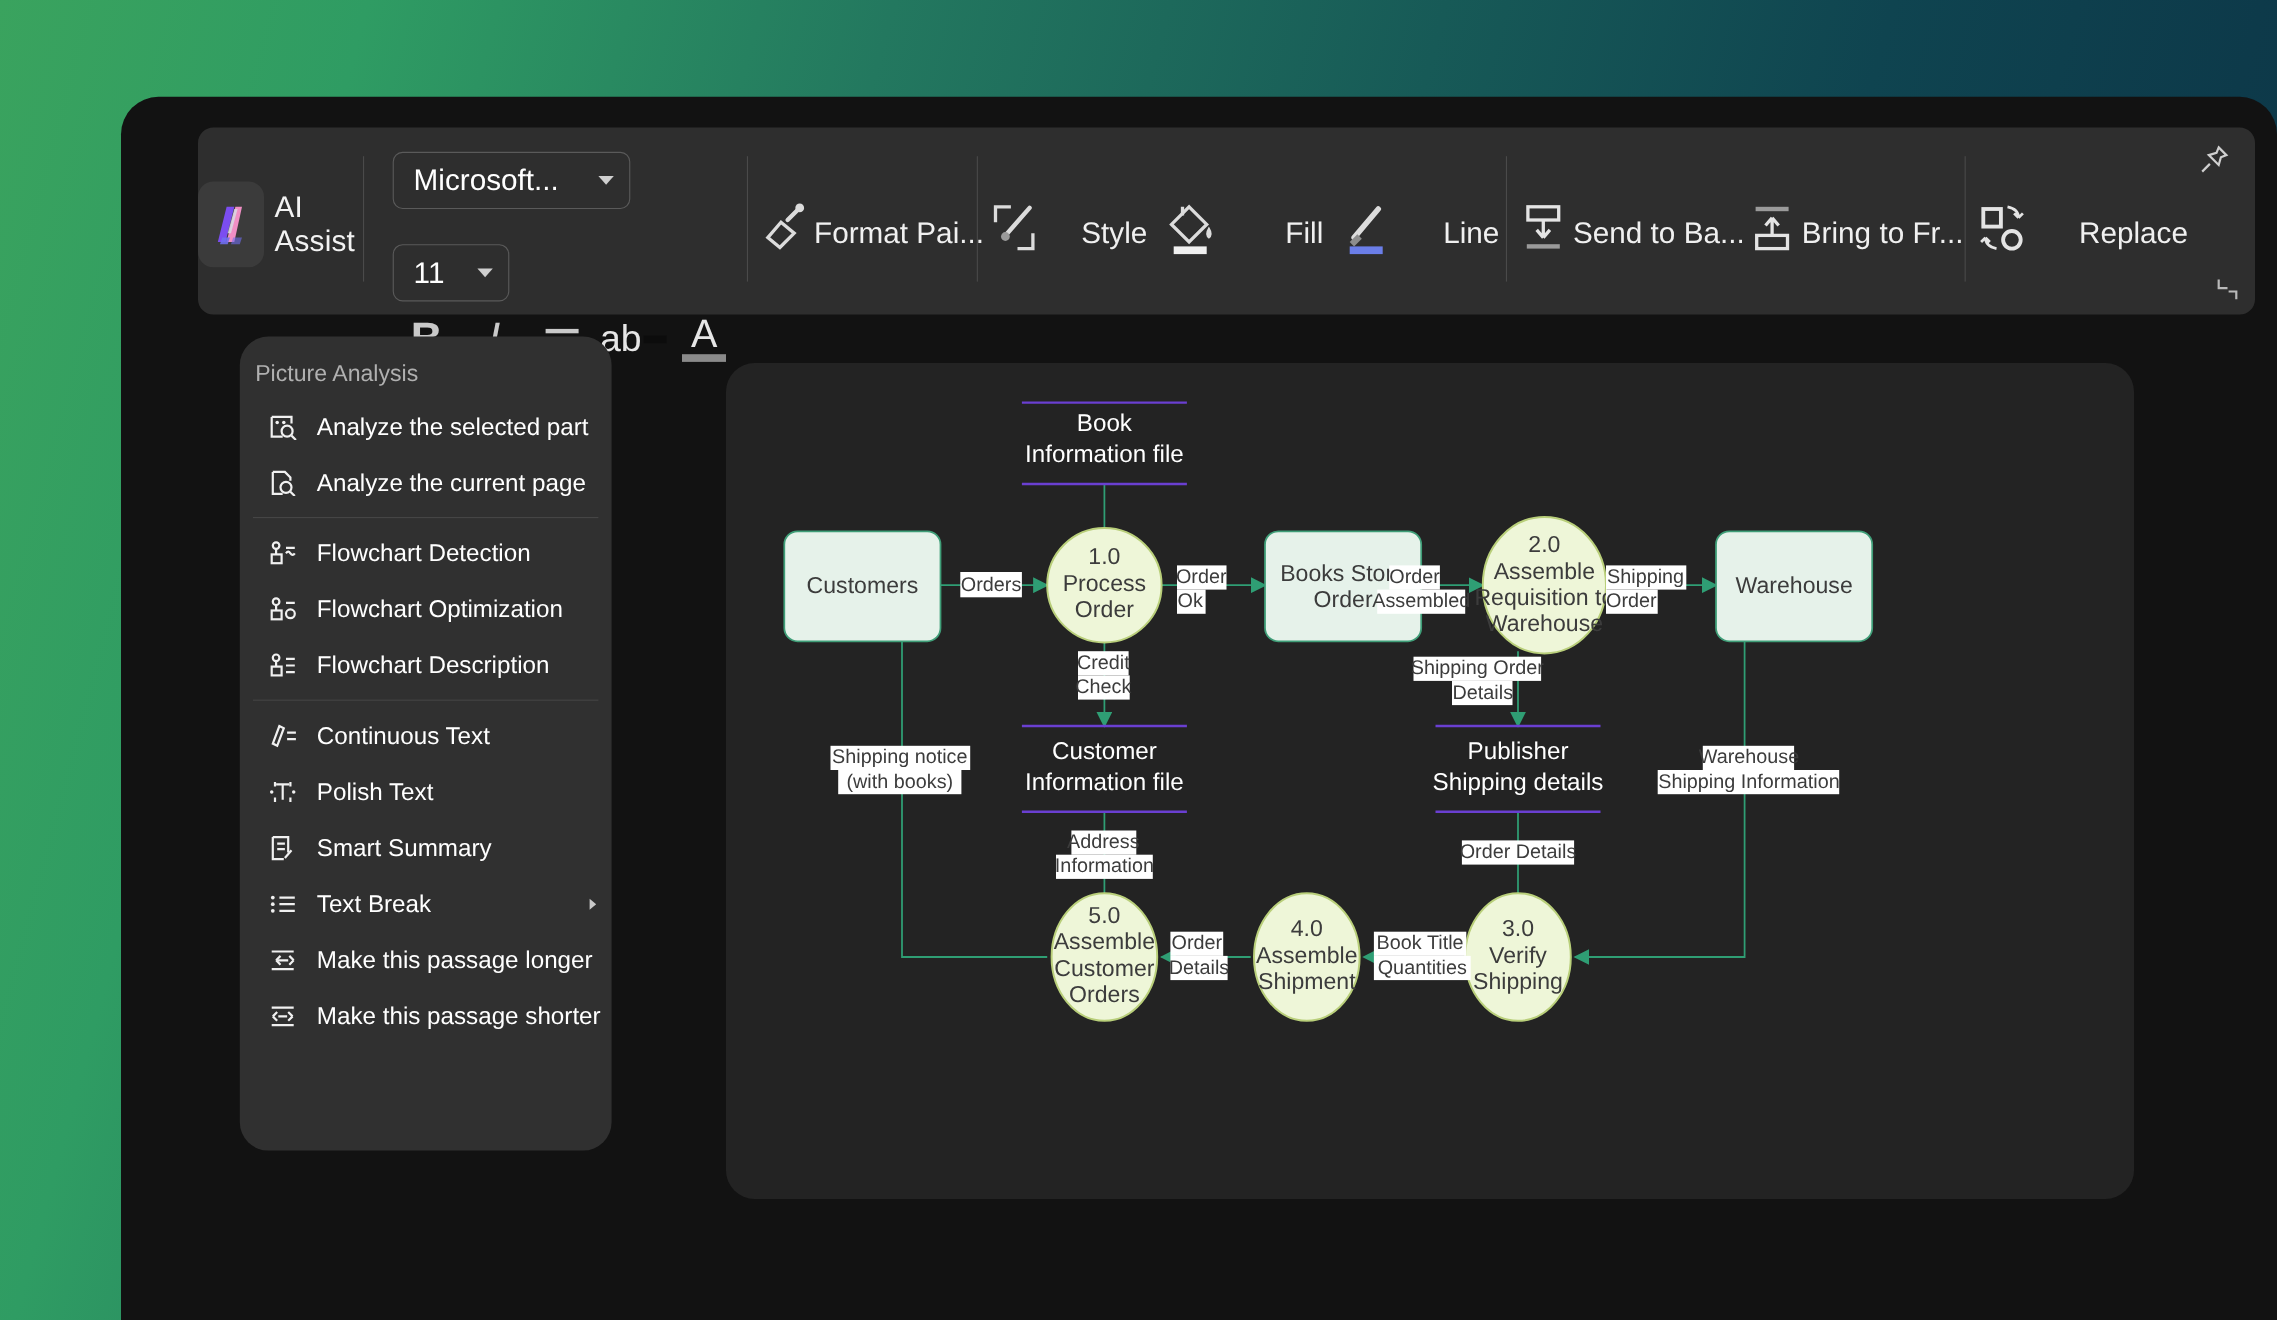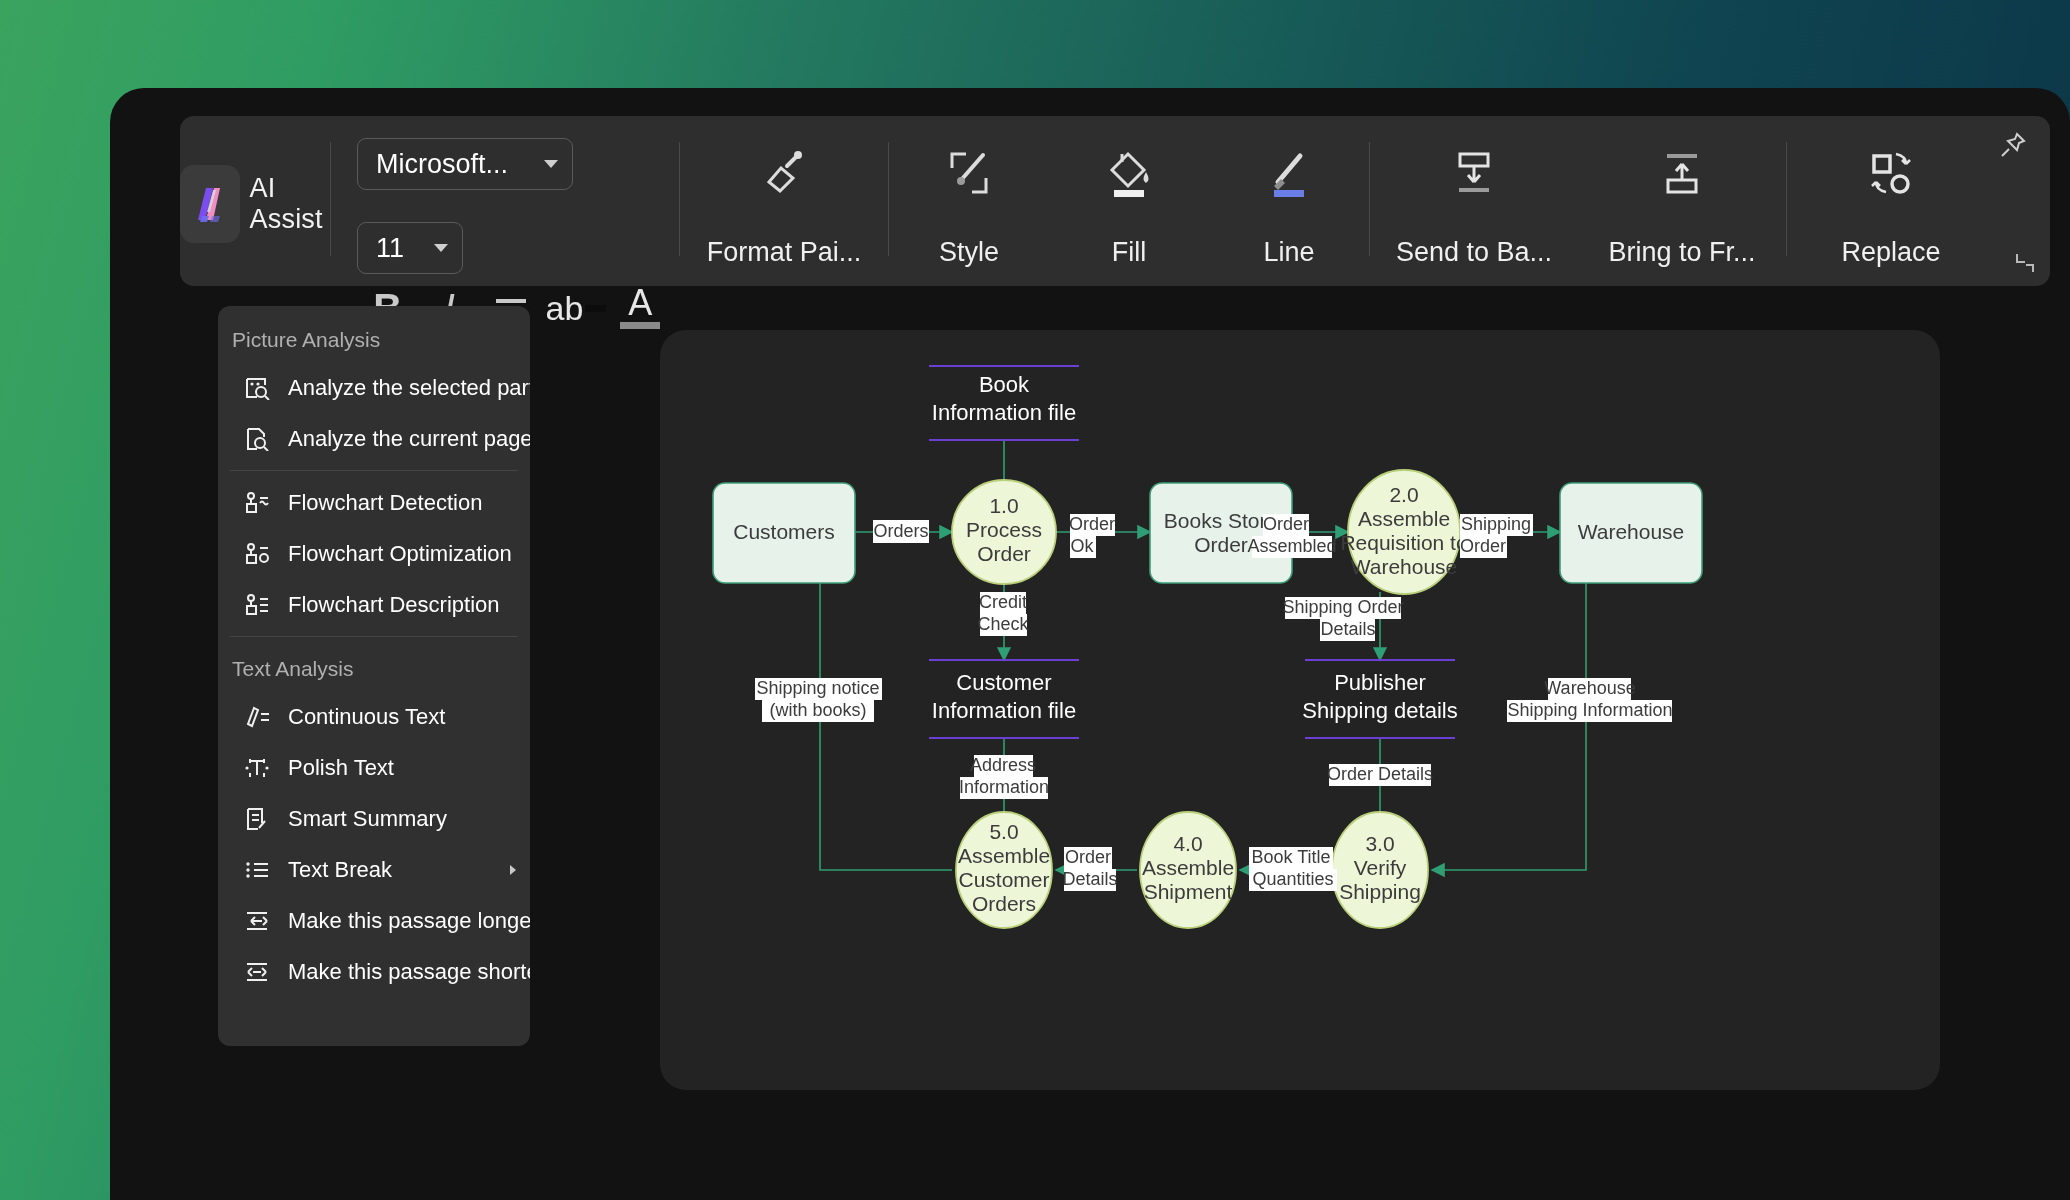--- a/index.html
+++ b/index.html
@@ -65,37 +65,37 @@
     padding: 0 14px 0 18px; color: #ffffff; font-size: 27px; cursor: pointer;
   }
   #font-family-combo { width: 216px; }
   #font-size-combo { width: 106px; }
   .caret { width: 0; height: 0; border-left: 7px solid transparent; border-right: 7px solid transparent; border-top: 8px solid #cfcfcf; margin-left: 6px; }
   .fg-row2 { display: flex; align-items: flex-end; gap: 8px; padding-left: 4px; height: 62px; }
   .fg-btn { width: 60px; height: 56px; display: flex; align-items: center; justify-content: center; cursor: pointer; color: #d8d8d8; }
   .fg-btn.txt { font-size: 40px; line-height: 1; }
   .cmd {
     width: 160px; padding: 26px 6px 18px;
-    display: flex; flex-direction: column; align-items: center; justify-content: space-between;
+    display: flex; flex-direction: row; align-items: center; justify-content: space-between;
     cursor: pointer;
   }
   .cmd.wide { width: 208px; }
   .cmd-icon { height: 58px; display: flex; align-items: flex-end; justify-content: center; }
   .cmd-label { font-size: 27px; color: #f0f0f0; white-space: nowrap; margin-top: 14px; }
 
   #pin-icon { position: absolute; right: 22px; top: 14px; cursor: pointer; }
   #expand-icon { position: absolute; right: 14px; bottom: 8px; cursor: pointer; color: #b9b9b9; font-size: 18px; }
 
   
   #ai-menu {
     position: absolute;
     left: 108px; top: 218px;
-    width: 312px; height: 740px;
+    width: 338px; height: 740px;
     background: #303030;
-    border-radius: 12px;
+    border-radius: 26px;
     padding: 8px 0 10px 0;
     overflow: hidden;
   }
   .menu-section-title {
     font-size: 21px; color: #b0b0b0;
     padding: 14px 0 10px 14px;
   }
   .menu-divider { height: 1px; background: #454545; margin: 6px 12px; }
   .menu-item {
     display: flex; align-items: center;
@@ -347,21 +347,20 @@
           <rect x="3" y="13" width="9" height="8" fill="none" stroke="#f0f0f0" stroke-width="2"></rect>
           <path d="M7 8 L7 13" stroke="#f0f0f0" stroke-width="2"></path>
           <path d="M16 6 h8 M16 12 h8 M16 18 h8" stroke="#f0f0f0" stroke-width="2"></path>
         </svg>
       </span>
       <span class="mi-label">Flowchart Description</span>
     </div>
 
     <div class="menu-divider"></div>
 
-    <div class="menu-section-title">Text Analysis</div>
 
     <div class="menu-item">
       <span class="mi-icon">
         <svg width="26" height="24" viewBox="0 0 26 24">
           <path d="M10 3 L4 19 L8 21 L14 5 Z" fill="none" stroke="#f0f0f0" stroke-width="2"></path>
           <path d="M17 9 h8 M17 15 h8" stroke="#f0f0f0" stroke-width="2"></path>
         </svg>
       </span>
       <span class="mi-label">Continuous Text</span>
     </div>

